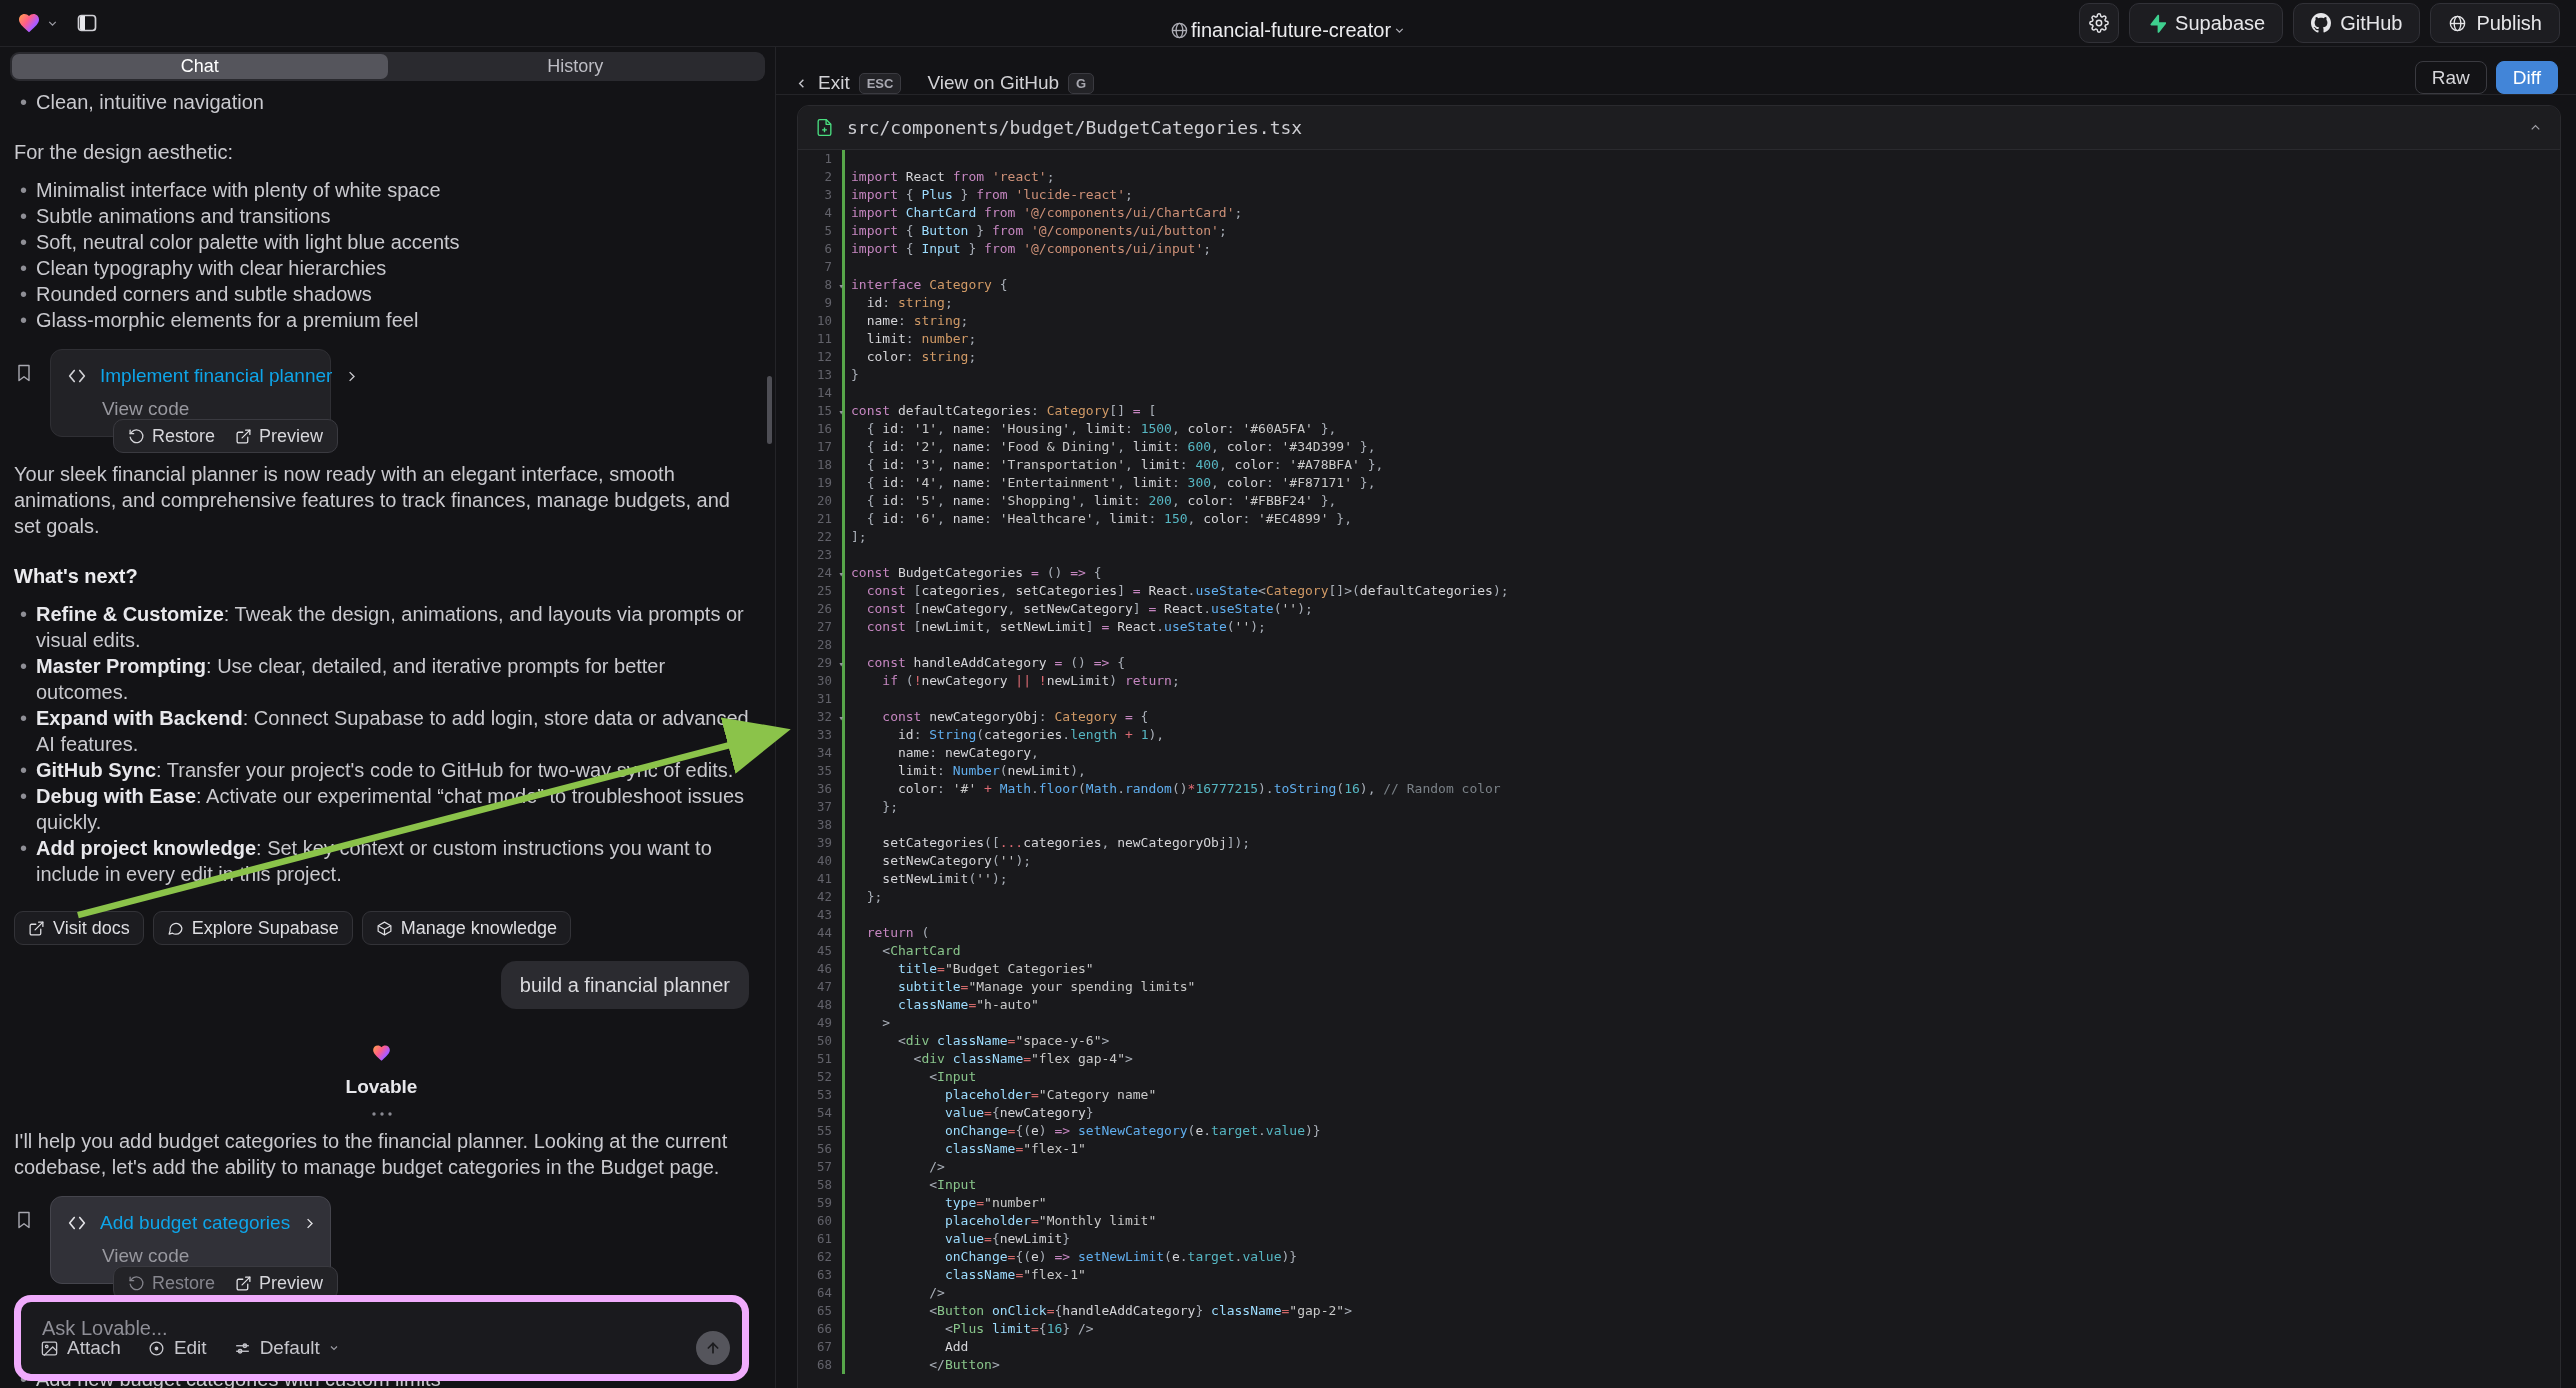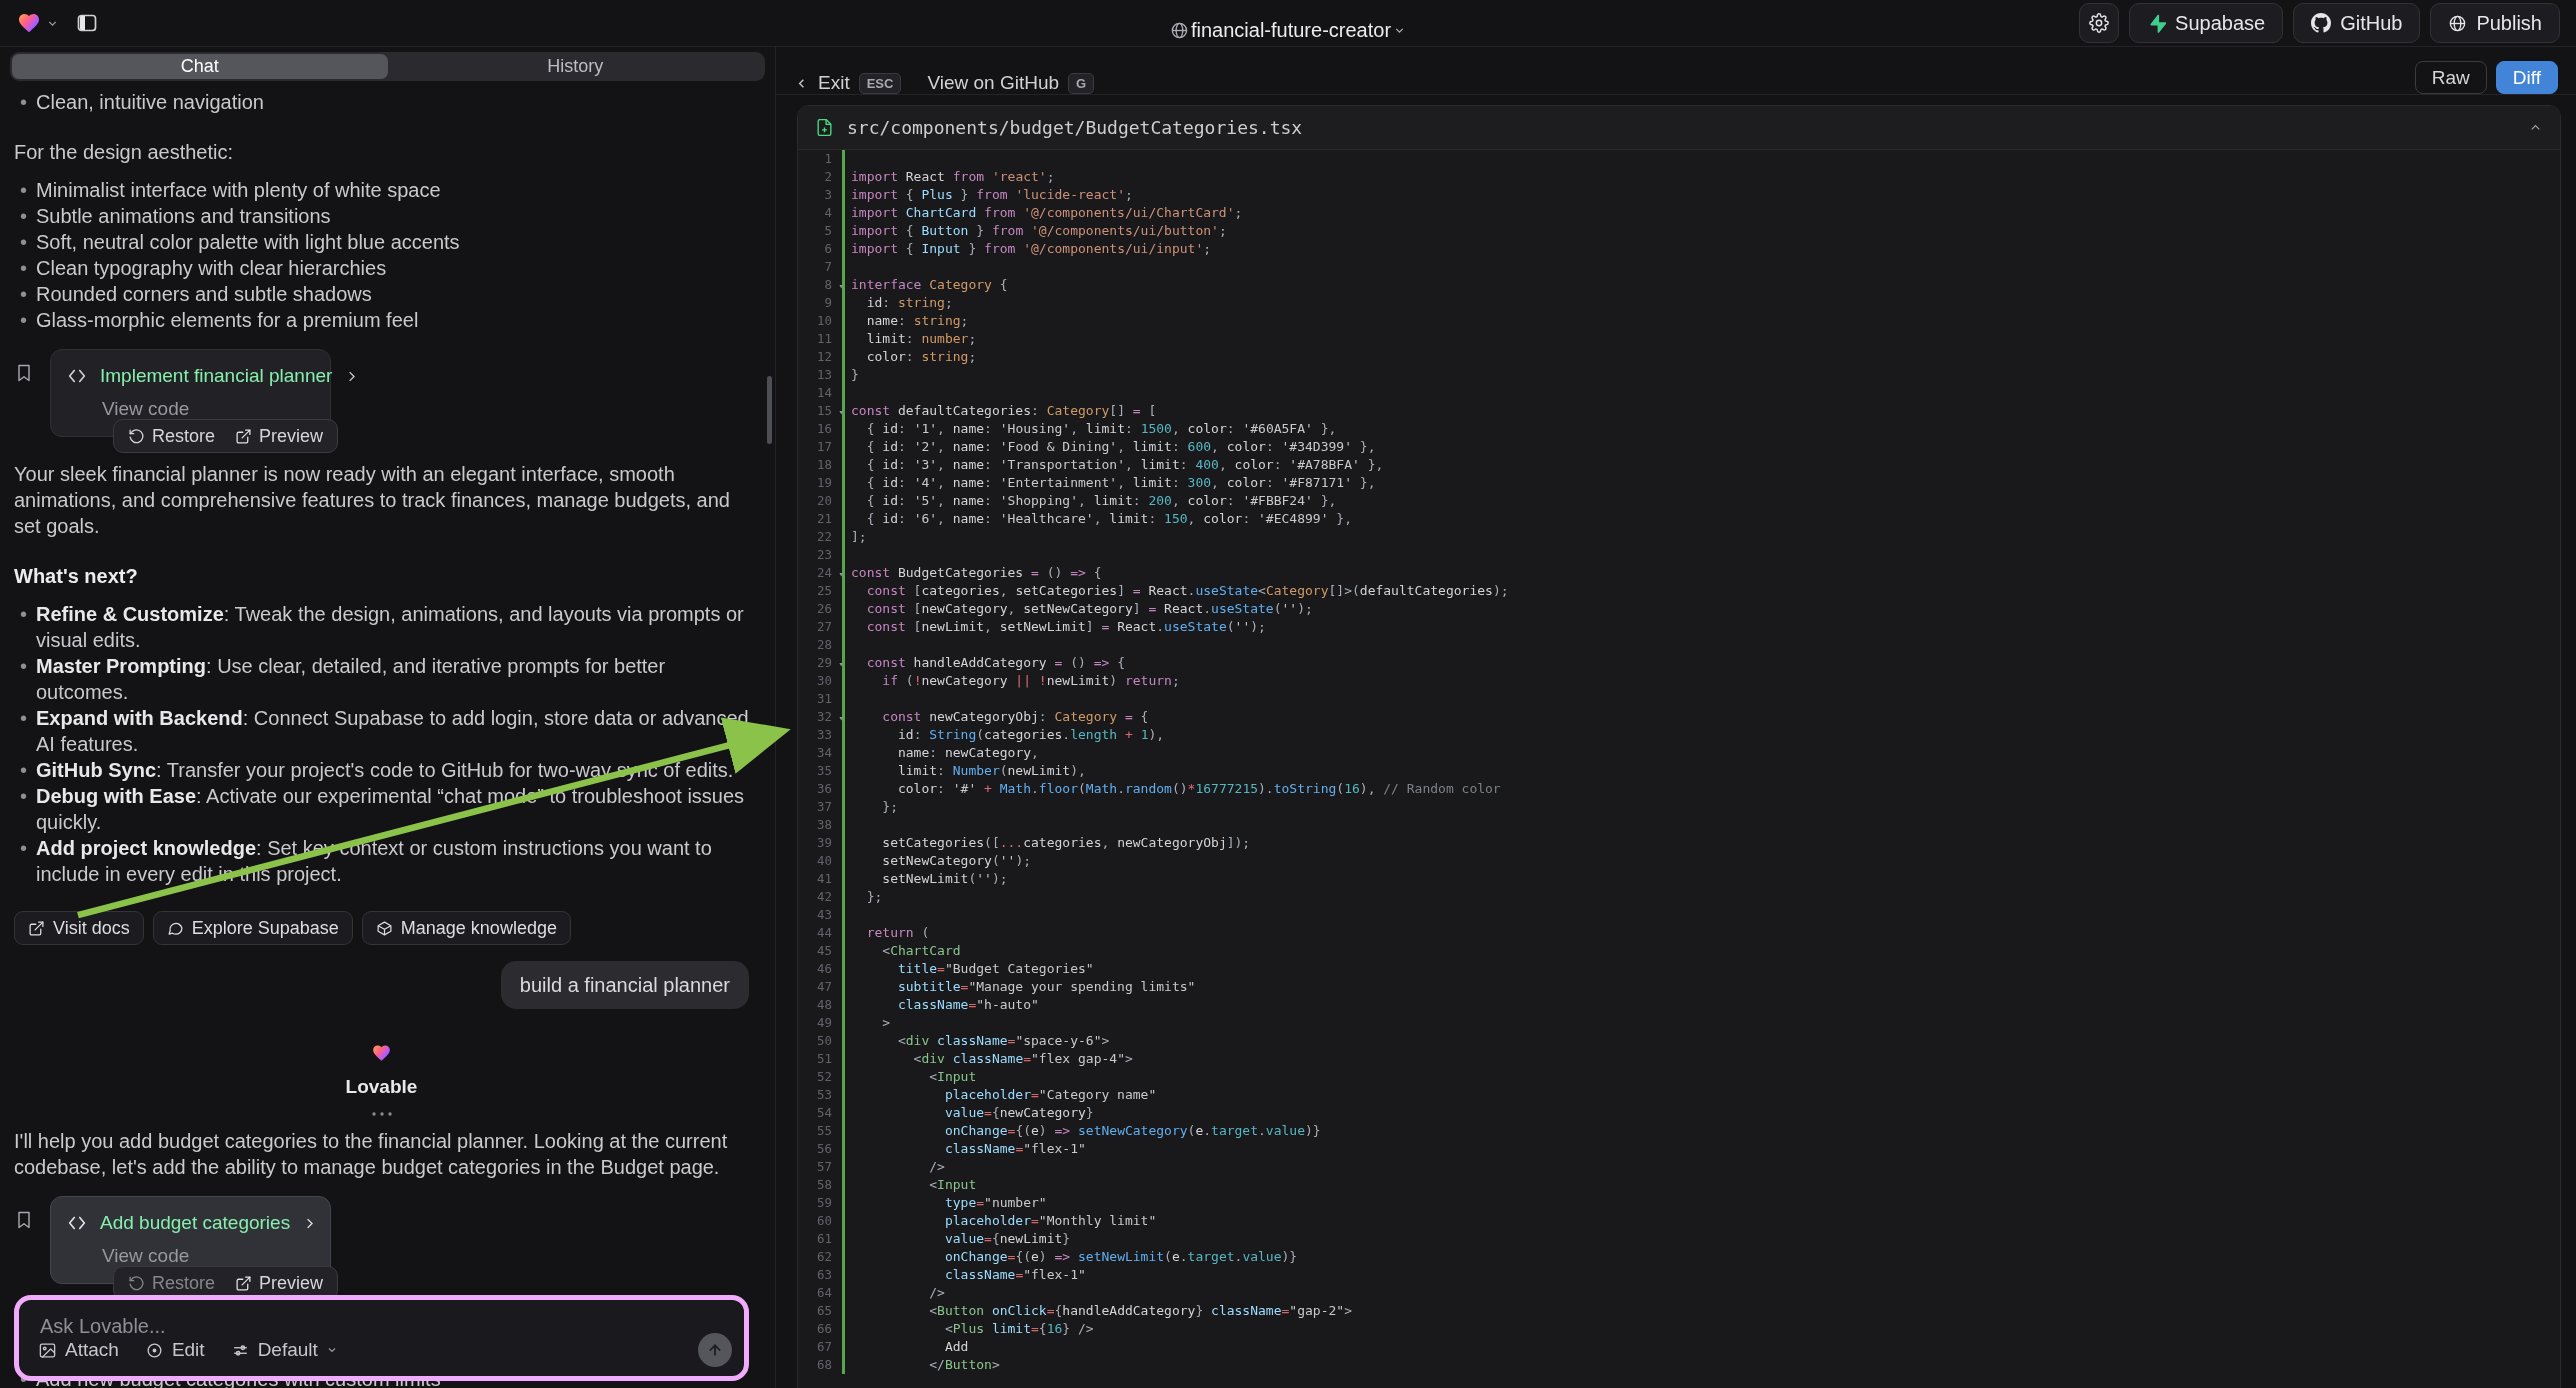--- a/index.html
+++ b/index.html
@@ -43,21 +43,21 @@
   .bullets.design { margin-top:12px; }
   .para { margin-top:24px; }
   .bold-h { margin-top:24px; font-weight:700; color:#ECECEF; }
   .lead-b { font-weight:700; color:#E8E8EC; }
   .version-row { display:flex; gap:16px; margin-top:16px; align-items:flex-start; }
   .bookmark { margin-top:14px; }
   .version-card { position:relative; width:281px; background:#222226; border:1px solid #2F2F34;
     border-radius:12px; padding:13px 15px 14px; }
   .version-card.selected { background:#313138; border-color:#45454D; }
   .vc-row1 { display:flex; align-items:center; gap:12px; }
-  .vc-title { font-size:19px; color:#86efac; font-weight:500; flex:1; white-space:nowrap; }
+  .vc-title { font-size:19px; color:#0ea5e9; font-weight:500; flex:1; white-space:nowrap; }
   .vc-sub { margin-top:7px; margin-left:36px; font-size:19px; color:#98989F; }
   .vc-pill { position:absolute; right:-8px; bottom:-17px; height:34px; background:#232327;
     border:1px solid #3A3A40; border-radius:10px; display:flex; align-items:center; gap:20px;
     padding:0 14px; font-size:18px; color:#D6D6DA; white-space:nowrap; }
   .vc-pill .pill-item { display:flex; align-items:center; gap:7px; cursor:pointer; }
   .vc-pill .dim { color:#85858D; }
   .vc-gap { margin-bottom:14px; }
   .actions-row { display:flex; gap:9px; margin-top:24px; }
   .action-btn { height:34px; display:flex; align-items:center; gap:8px; padding:0 13px;
     background:#1C1C20; border:1px solid #333338; border-radius:9px; font-size:18px;
@@ -65,21 +65,21 @@
   .bubble-row { display:flex; justify-content:flex-end; margin-top:16px; }
   .bubble { background:#2B2B30; border-radius:15px; padding:11px 19px; font-size:20px;
     color:#DADADE; max-width:538px; }
   .assistant-row { display:flex; align-items:center; gap:11px; margin-top:34px;flex-direction:column; }
   .assistant-name { font-size:19px; font-weight:600; color:#E8E8EC; flex:1; }
   .help-para { margin-top:11px; }
   .added-para { margin-top:18px; }
   .bullets.added { margin-top:12px; }
 
   .composer { position:absolute; left:14px; right:26px; bottom:7px; height:86px;
-    background:#1A1A1E; border:5px solid #f0abfc; border-radius:17px; padding:15px 21px 10px; }
+    background:#1A1A1E; border:7px solid #f0abfc; border-radius:17px; padding:15px 21px 10px; }
   .composer input { width:60%; background:transparent; border:none; outline:none; font-size:20px;
     color:#D6D6DA; font-family:"Liberation Sans", sans-serif; }
   .composer input::placeholder { color:#8E8E96; }
   .composer-row { position:absolute; left:19px; right:12px; bottom:9px; display:flex;
     align-items:center; gap:26px; font-size:19px; color:#C6C6CC; }
   .comp-item { display:flex; align-items:center; gap:8px; cursor:pointer; }
   .send-btn { margin-left:auto; width:34px; height:34px; border-radius:50%; background:#55555C;
     display:flex; align-items:center; justify-content:center; cursor:pointer; }
   .chat-thumb { position:absolute; right:3px; top:329px; width:5px; height:68px; background:#4E4E55;
     border-radius:3px; }

